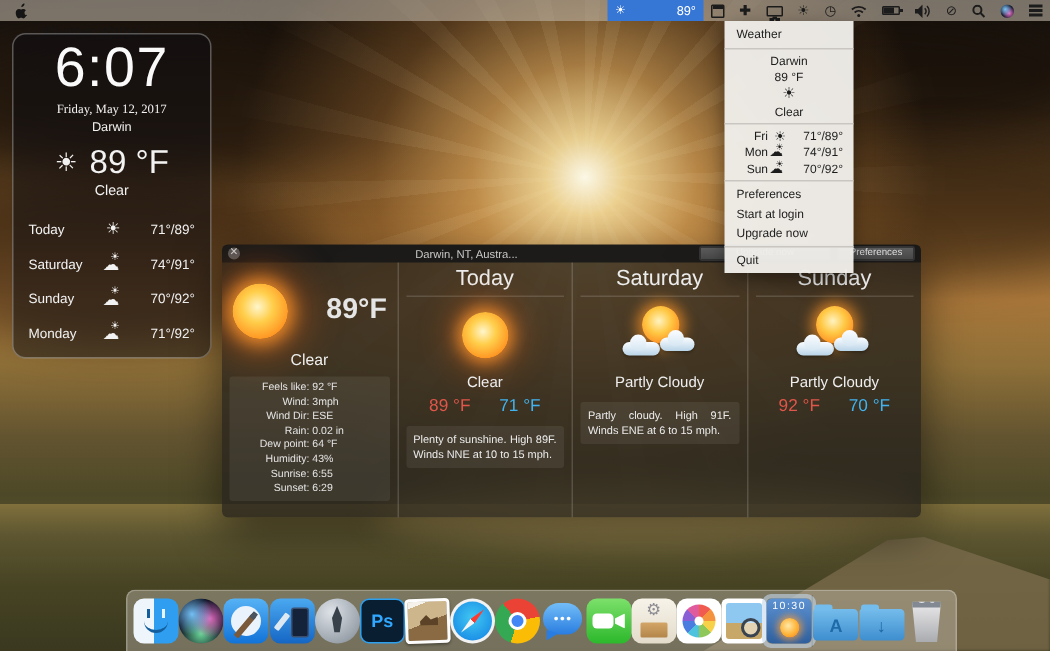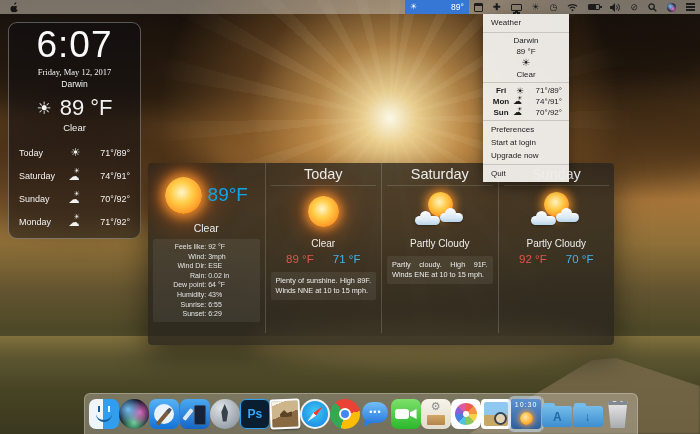--- a/index.html
+++ b/index.html
@@ -77,21 +77,21 @@
 
   
   .dropdown { position:absolute; left:483px; top:14px; width:86px;
     background:rgba(239,237,233,.97); box-shadow:0 4px 12px rgba(0,0,0,.4);
     font-size:8px; color:#1c1c1c; z-index:5; padding-bottom:2px; }
   .dd-row-title { padding:4px 8px 3px; text-align:left; }
   .dd-sep { height:1px; background:#c9c6c1; margin:2px 0; }
   .dd-center { text-align:center; line-height:11px; }
   .dd-icon { font-size:10px; line-height:12px; }
   .dd-frow { display:flex; align-items:center; padding:0 7px; height:11px; }
-  .dd-fday { width:22px; text-align:center;font-weight:bold; }
+  .dd-fday { width:22px; text-align:right; }
   .dd-fic { flex:1; text-align:center; font-size:9px; }
   .dd-fic .wpc .c { font-size:9px; } .dd-fic .wpc .s { font-size:6px; left:4px; top:-1px; }
   .dd-frange { width:34px; text-align:right; }
   .dd-item { padding:2px 8px; text-align:left; }
 
   
   .mainwin { position:absolute; left:148px; top:163px; width:466px; height:182px;
     border-radius:4px; overflow:hidden; box-shadow:0 10px 30px rgba(0,0,0,.5);
     background:rgba(38,34,28,.78); color:#eee; }
   .mw-titlebar { height:12px; background:rgba(24,24,24,.92); display:flex; align-items:center; padding:0 4px; }
@@ -104,21 +104,21 @@
   .mw-btn.pref { width:52px; }
   .mw-body { display:flex; height:170px; }
   .col { width:116.5px; padding:3px 5px 0; text-align:center; }
   .col + .col { border-left:1px solid rgba(255,255,255,.16); }
   .col-h { font-size:14.5px; font-weight:300; color:#ececec; padding-bottom:3px;
     border-bottom:1px solid rgba(255,255,255,.14); }
   .cur-row { display:flex; align-items:center; justify-content:center; gap:6px; margin-top:8px; height:42px; }
   .sun-big { width:37px; height:37px; border-radius:50%; flex:none;
     background:radial-gradient(circle at 45% 42%, #fff6cc, #ffce4a 35%, #ff9a26 70%, #ef6a1a 95%);
     box-shadow:0 0 11px 4px rgba(255,150,45,.85), 0 0 26px 12px rgba(255,110,25,.35); }
-  .cur-temp { font-size:19px; font-weight:400; color:#0ea5e9; }
+  .cur-temp { font-size:19px; font-weight:700; color:#e5e5e5;padding-left:20px; }
   .cur-cond { font-size:10.5px; font-weight:300; margin-top:6px; }
   .details { margin-top:5px; background:rgba(255,255,255,.07); padding:3px 4px; border-radius:2px; }
   .d-row { display:flex; font-size:7px; line-height:9.6px; color:#e4e4e4; }
   .d-label { width:52%; text-align:right; padding-right:2px; }
   .d-val { width:48%; text-align:left; }
   .day-icon-zone { height:50px; display:flex; align-items:center; justify-content:center; }
   .sun-day { width:31px; height:31px; border-radius:50%;
     background:radial-gradient(circle at 45% 42%, #fff6cc, #ffce4a 35%, #ff9a26 70%, #ef6a1a 95%);
     box-shadow:0 0 10px 3px rgba(255,150,45,.8), 0 0 22px 9px rgba(255,110,25,.3); }
   .pc-big { position:relative; width:54px; height:38px; }
@@ -355,20 +355,26 @@
     </div>
     <div class="dd-sep"></div>
     <div class="dd-item">Preferences</div>
     <div class="dd-item">Start at login</div>
     <div class="dd-item">Upgrade now</div>
     <div class="dd-sep"></div>
     <div class="dd-item">Quit</div>
   </div>
 
   <div class="mainwin">
+    <div class="mw-titlebar">
+      <span class="mw-close">✕</span>
+      <span class="mw-title">Darwin, NT, Austra...</span>
+      <span class="mw-btn upg">Upgrade now</span>
+      <span class="mw-btn pref">Preferences</span>
+    </div>
     <div class="mw-body">
 
       <div class="col">
         <div class="cur-row">
           <div class="sun-big"></div>
           <span class="cur-temp">89°F</span>
         </div>
         <div class="cur-cond">Clear</div>
         <div class="details">
           <div class="d-row">
@@ -422,21 +428,21 @@
       <div class="col">
         <div class="col-h">Saturday</div>
         <div class="day-icon-zone">
           <div class="pc-big">
               <div class="s"></div>
               <div class="c c1"></div>
               <div class="c c2"></div>
             </div>
         </div>
         <div class="day-cond">Partly Cloudy</div>
-        <div class="day-desc">Partly cloudy. High 91F. Winds ENE at 10 to 15 mph.</div>
+        <div class="day-desc">Partly cloudy. High 91F. Winds ENE at 6 to 15 mph.</div>
       </div>
 
       <div class="col">
         <div class="col-h">Sunday</div>
         <div class="day-icon-zone">
           <div class="pc-big">
               <div class="s"></div>
               <div class="c c1"></div>
               <div class="c c2"></div>
             </div>

